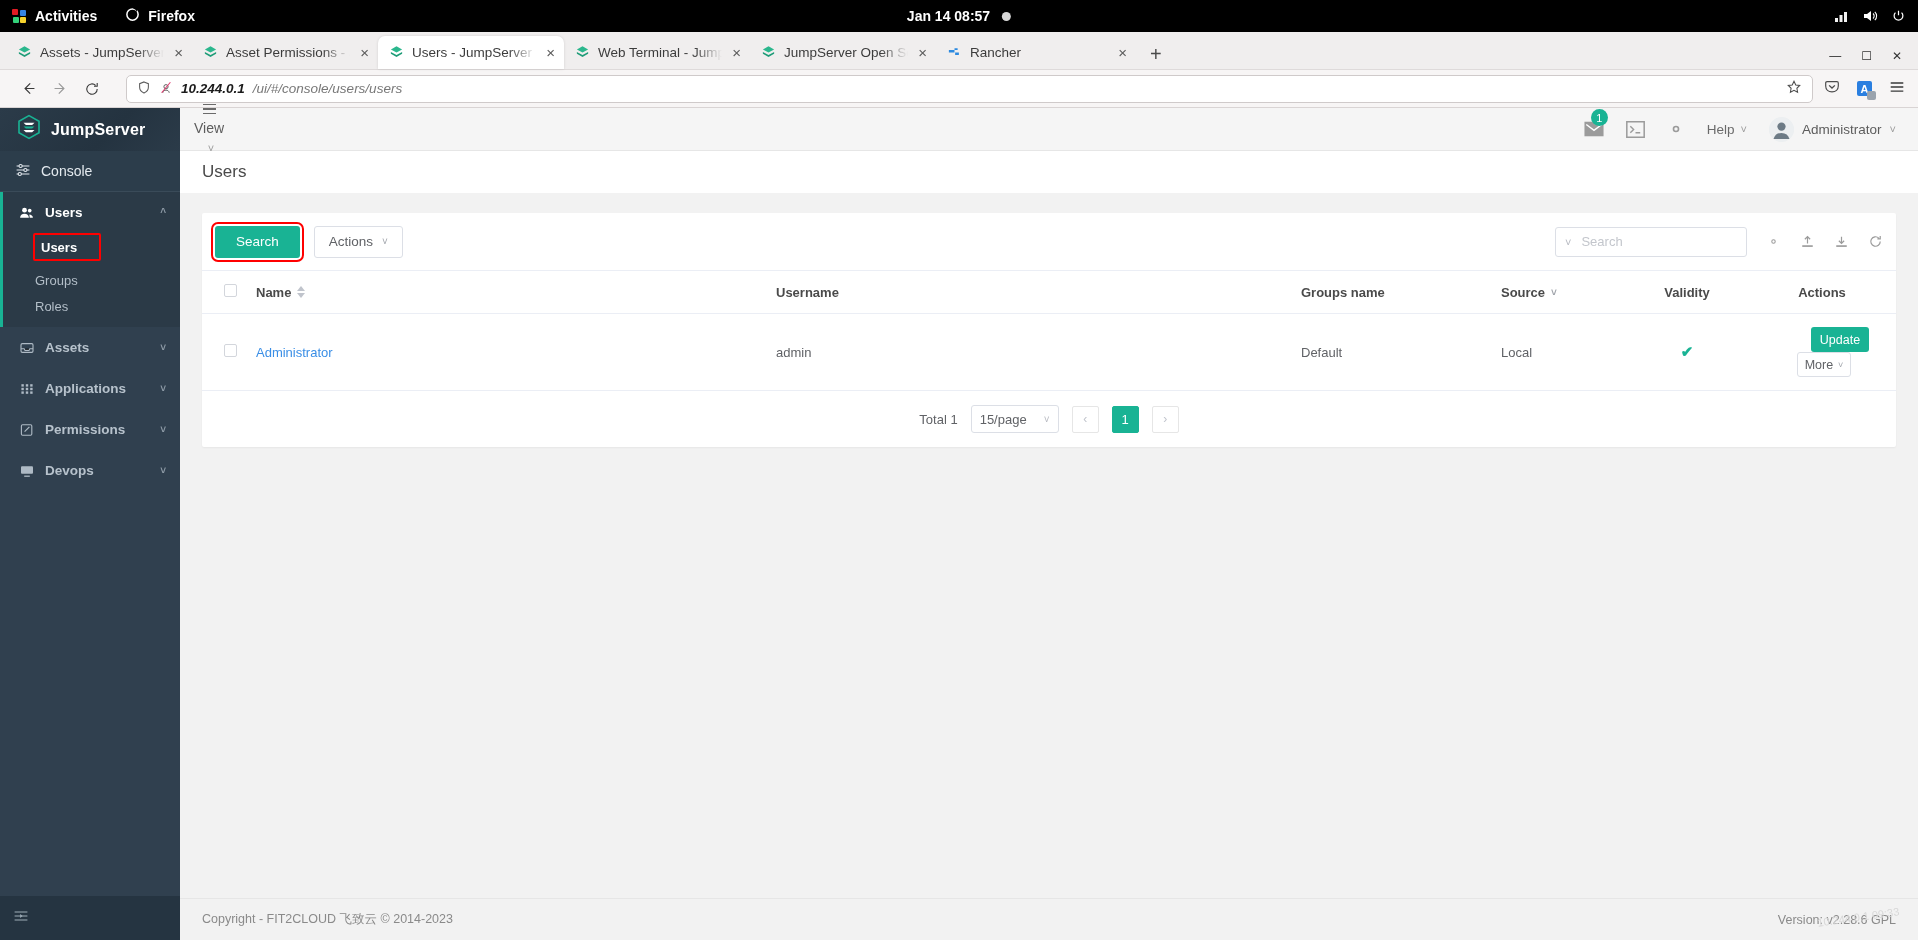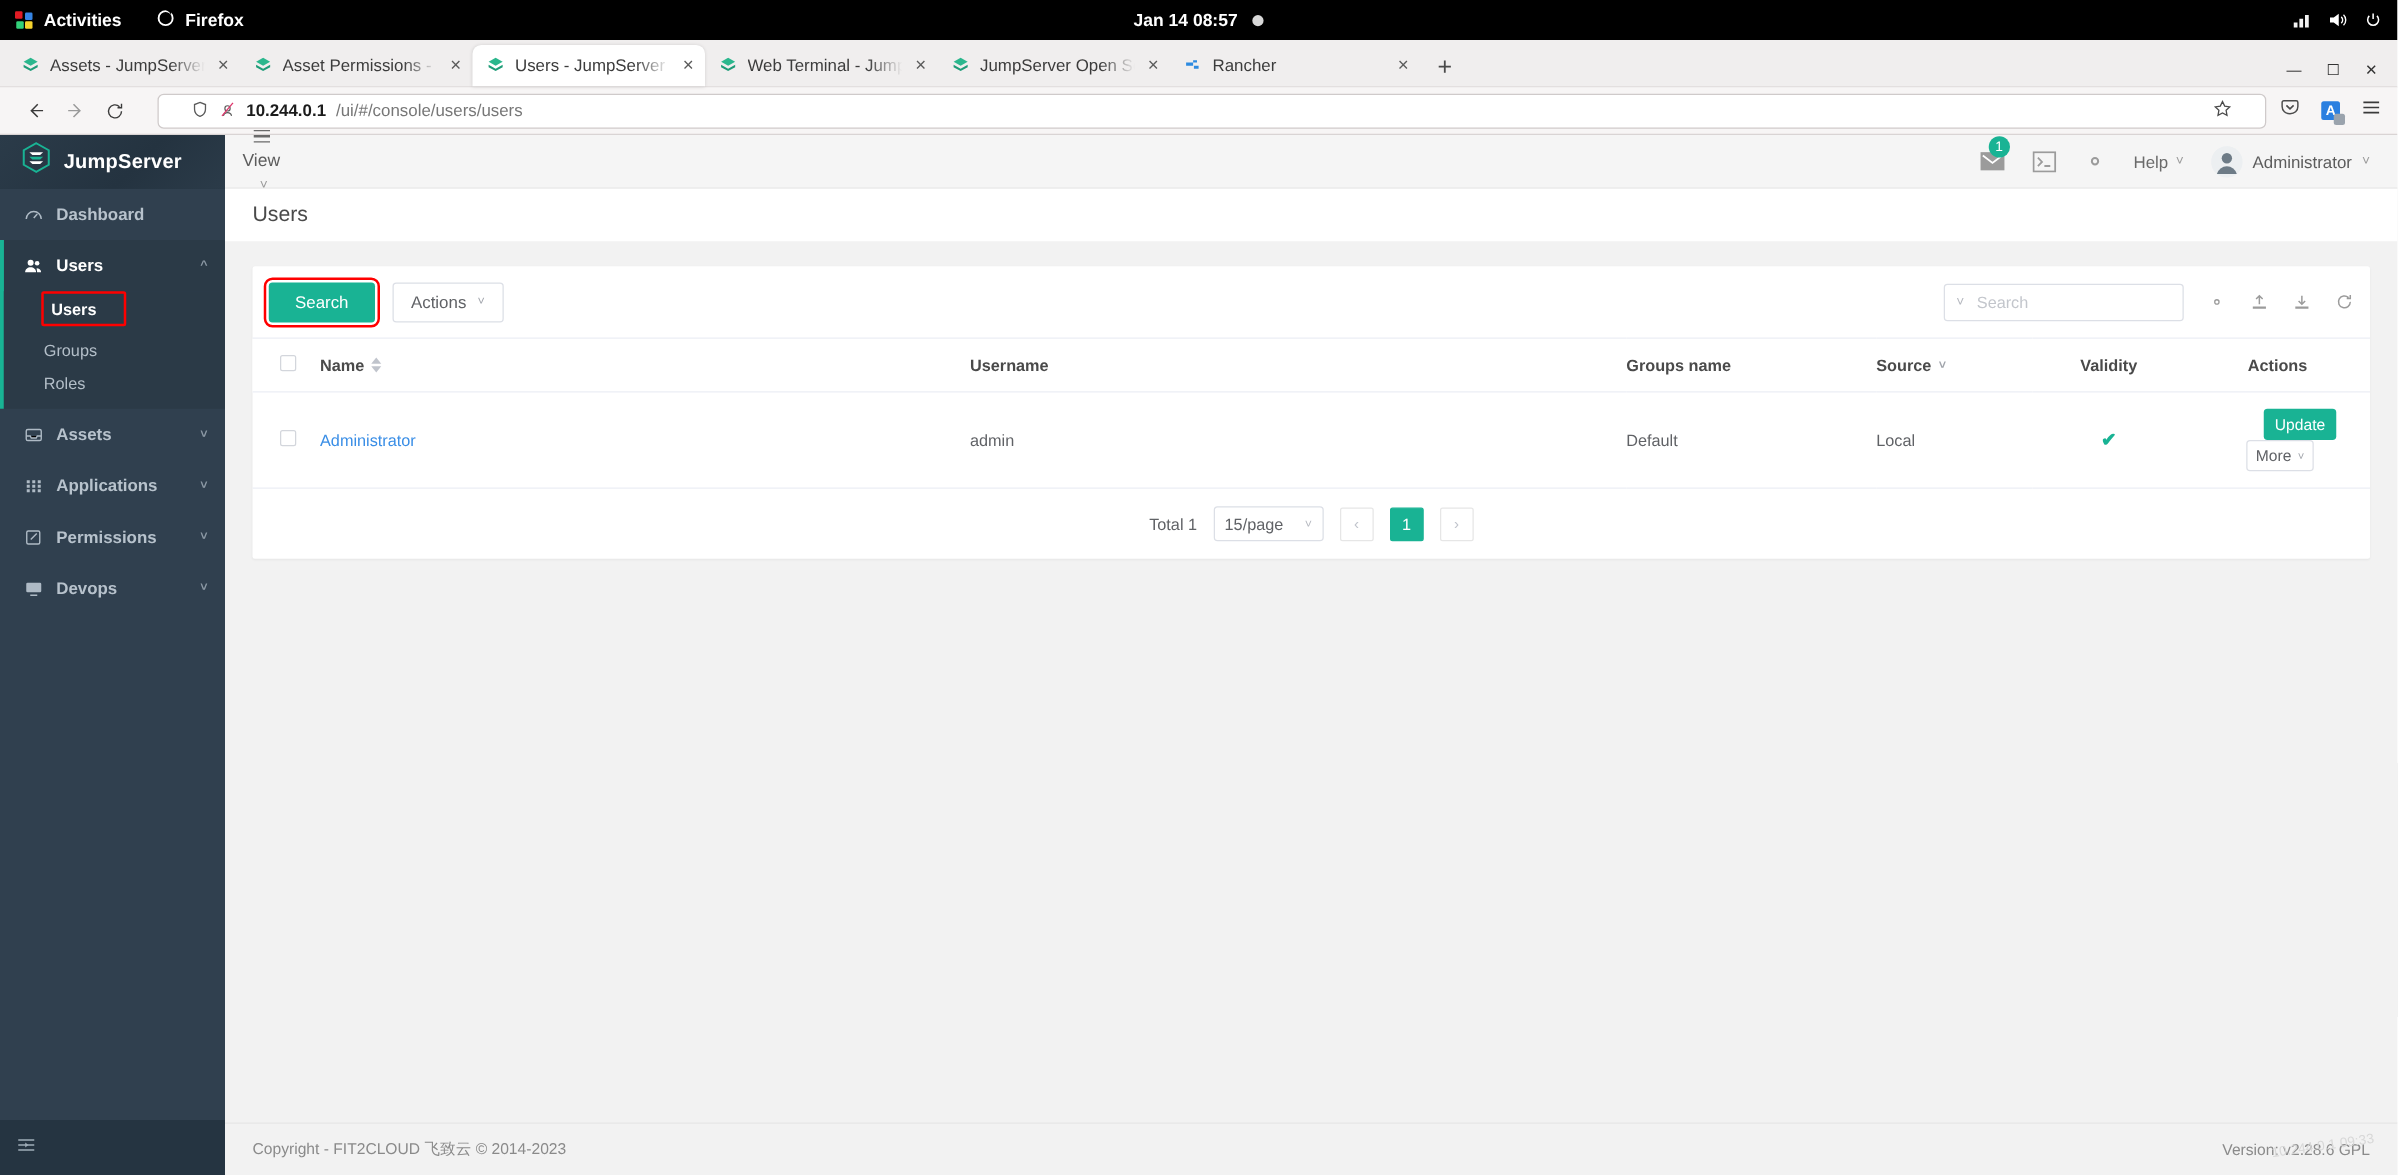--- a/index.html
+++ b/index.html
@@ -64,22 +64,22 @@
   .ff-wincontrols { margin-left: auto; display: flex; align-items: center; gap: 20px; padding: 0 16px 6px 0; color: #333; font-size: 12px; }
 
   .ff-navbar {
     height: 38px; background: #f7f5f5; display: flex; align-items: center;
     gap: 0; padding: 0 12px; border-bottom: 1px solid #d9d4d4;
   }
   .nav-btn { width: 32px; height: 30px; display:flex; align-items:center; justify-content:center; color: #3a3a3a; }
   .urlbar {
     flex: 1; height: 28px; margin: 0 4px 0 18px;
     background: #ffffff; border: 1px solid #cfcaca; border-radius: 5px;
-    display: flex; align-items: center; gap: 8px; padding: 0 26px;
-    font-size: 13.5px; color: #777;
+    display: flex; align-items: center; gap: 8px; padding: 0 10px;
+    font-size: 13.5px; color: #777; font-style: italic;
   }
   .urlbar .url-host { color: #1b1b1b; font-weight: 600; }
   .urlbar .star { margin-left: auto; color: #4b4b4b; font-size: 15px; }
   .ff-rightbtns { display: flex; align-items: center; gap: 16px; padding-left: 6px; color:#3a3a3a; }
   .acct-badge { width: 15px; height: 15px; background: #2a7fe0; color:#fff; font-size:11px; font-weight:700;
                 display:flex; align-items:center; justify-content:center; border-radius:2px; position:relative; }
   .acct-badge::after { content:''; position:absolute; right:-4px; bottom:-4px; width:9px; height:9px;
                        background:#9aa3ad; border-radius:2px; }
 
   
@@ -426,32 +426,34 @@
         <svg width="26" height="28" viewBox="0 0 26 28">
           <path fill="none" stroke="#19b394" stroke-width="1.6" d="M13 1.6l10 5.6v11.6l-10 5.6-10-5.6V7.2z"></path>
           <path fill="#ffffff" d="M7.5 8.8h11l-2.4 2.2H9.9z"></path>
           <path fill="#19b394" d="M7.5 12.4h11l-2.4 2.2H9.9z"></path>
           <path fill="#ffffff" d="M7.5 16h11l-2.4 2.2H9.9z"></path>
         </svg>
       </span>
       <span class="brand-text">JumpServer</span>
     </div>
 
+    <div class="console-row">
+      <span>
+        <svg width="16" height="16" viewBox="0 0 20 20">
+            <path stroke="#e4eaef" stroke-width="1.4" d="M2 5h16M2 10h16M2 15h16"></path>
+            <circle cx="7" cy="5" r="2" fill="#30404f" stroke="#e4eaef" stroke-width="1.3"></circle>
+            <circle cx="13" cy="10" r="2" fill="#30404f" stroke="#e4eaef" stroke-width="1.3"></circle>
+            <circle cx="6" cy="15" r="2" fill="#30404f" stroke="#e4eaef" stroke-width="1.3"></circle>
+          </svg>
+      </span>
+      <span>Console</span>
+    </div>
 
     <div class="nav-group">
 
-      <div class="nav-item">
-        <span class="nav-icon">
-          <svg width="16" height="16" viewBox="0 0 20 20">
-              <path fill="none" stroke="currentColor" stroke-width="1.5" d="M2.5 14a7.5 7.5 0 1 1 15 0"></path>
-              <path stroke="currentColor" stroke-width="1.5" d="M10 13l3.5-4"></path>
-            </svg>
-        </span>
-        <span>Dashboard</span>
-      </div>
 
       <div class="nav-item open">
         <span class="nav-icon">
           <svg width="17" height="16" viewBox="0 0 20 20">
               <circle cx="7.5" cy="6.5" r="3" fill="currentColor"></circle>
               <circle cx="14" cy="7" r="2.3" fill="currentColor"></circle>
               <path fill="currentColor" d="M2 16c0-3 2.5-5 5.5-5S13 13 13 16zM13.5 12c2.2.2 4.5 1.4 4.5 4h-4z"></path>
             </svg>
         </span>
         <span>Users</span>

